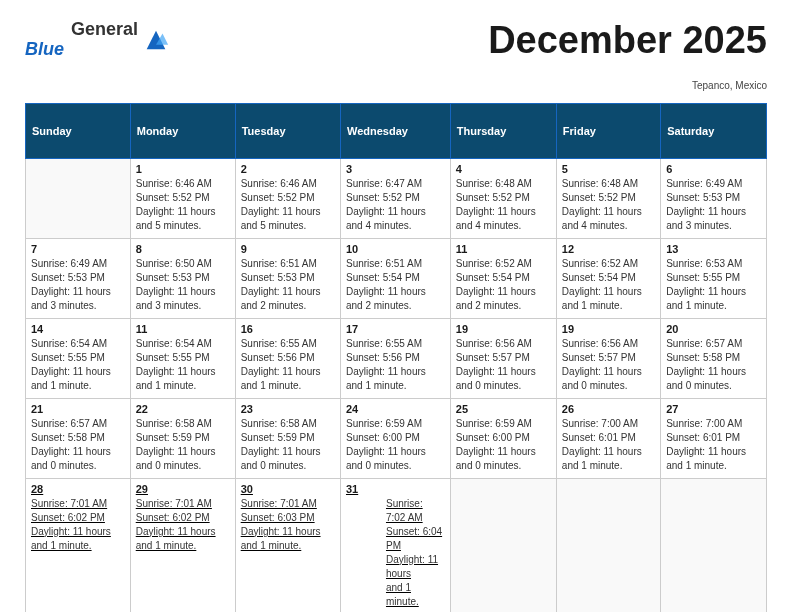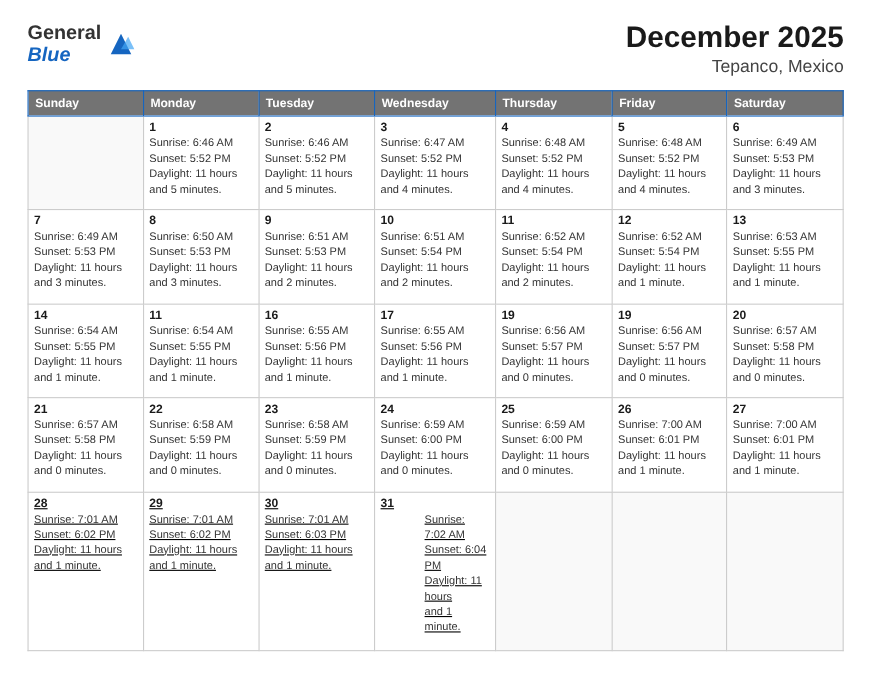--- a/index.html
+++ b/index.html
@@ -27,53 +27,53 @@
       display: flex;
       align-items: center;
       gap: 0px;
     }
     .logo-text {
       font-size: 18px;
       font-weight: bold;
       color: #1a1a1a;
       line-height: 1.1;
     }
-    .logo-text .general { color: #333; }
+    .logo-text .general { color: #333; margin-left: 46px; }
     .logo-text .blue { color: #1565c0; font-style: italic; }
     .logo-icon {
       width: 28px;
       height: 28px;
       margin-left: 4px;
     }
     .title-block {
       text-align: right;
     }
     .month-title {
-      font-size: 27px;
+      font-size: 38px;
       font-weight: bold;
       color: #1a1a1a;
       line-height: 1.1;
       margin-left: 12px;
     }
     .subtitle {
-      font-size: 16px;
+      font-size: 10px;
       color: #444;
-      margin-top: 2px;
+      margin-top: 18px;
     }
     .calendar {
       width: 100%;
       border-collapse: collapse;
       flex: 1;
       font-size: 9.5px;
     }
     .calendar th {
-      background: #737373;
+      background: #0c4a6e;
       color: #fff;
       text-align: left;
-      padding: 5px 6px;
+      padding: 21px 6px;
       font-size: 11px;
       font-weight: bold;
       border: 1px solid #1565c0;
       margin-top: 24px;
     }
     .calendar td {
       border: 1px solid #ccc;
       vertical-align: top;
       padding: 4px 5px;
       width: 113px;

